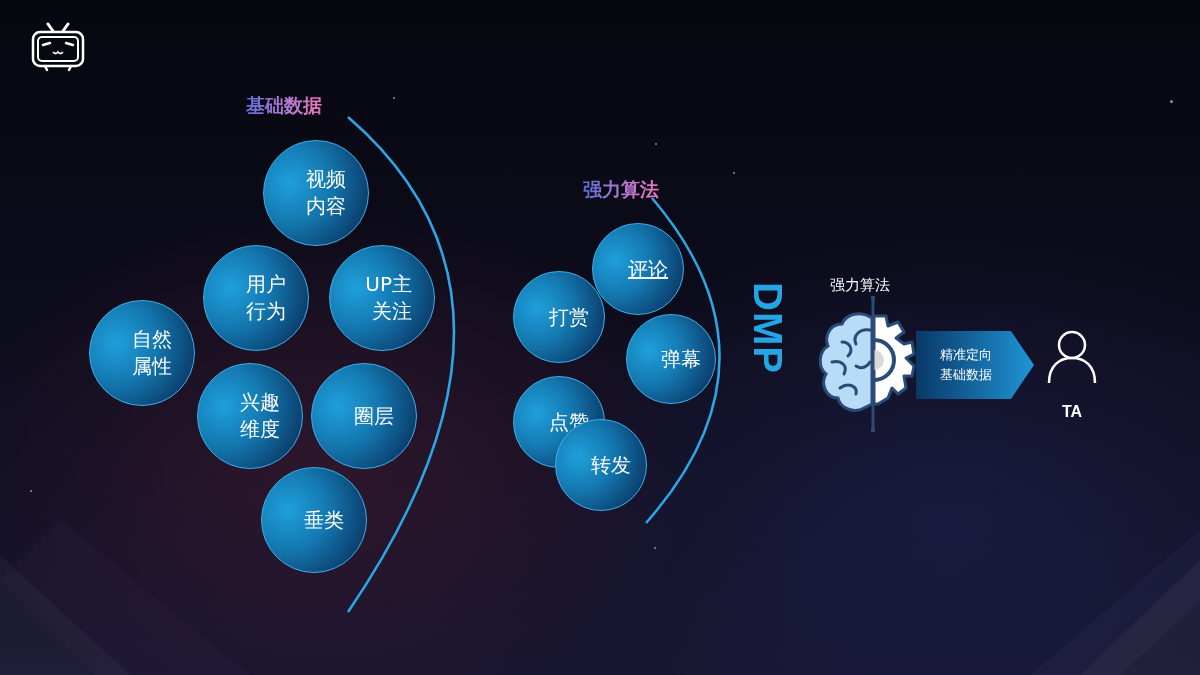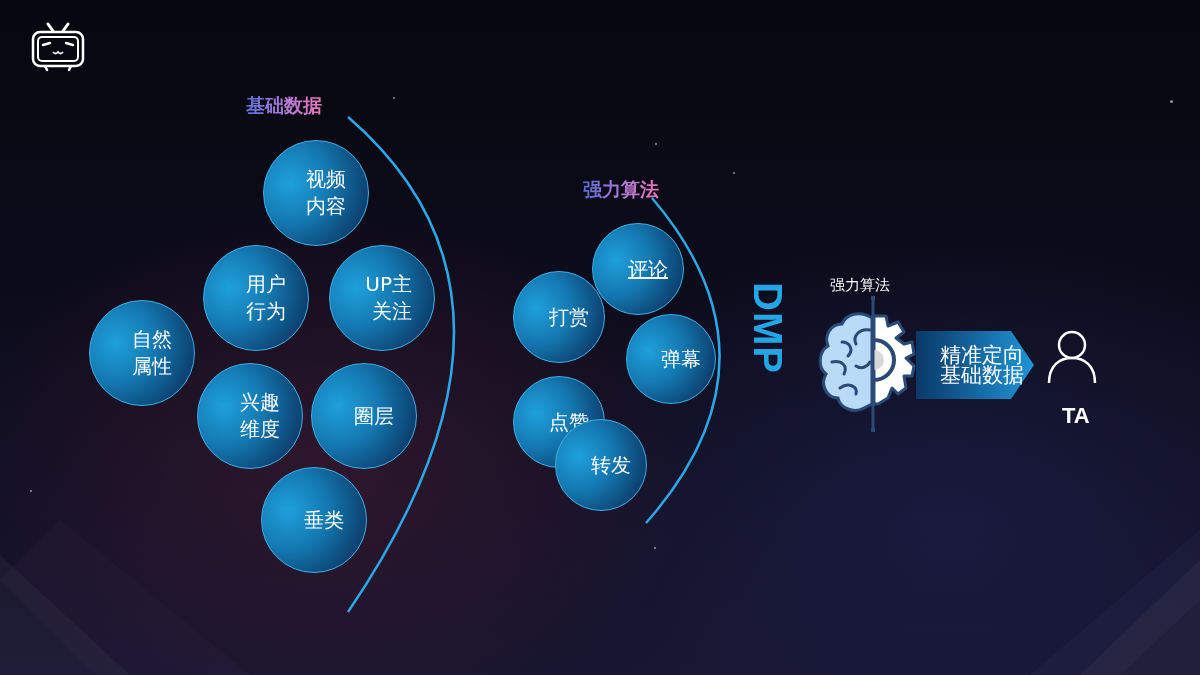--- a/index.html
+++ b/index.html
@@ -23,23 +23,23 @@
     display:flex;align-items:center;justify-content:center;text-align:right;
     font-size:20px;line-height:27px;color:#fff;cursor:pointer;}
   .bubble span{display:block;width:60px;}
   .arcs{position:absolute;left:0;top:0;}
   .dmp{position:absolute;left:736px;top:282px;font-size:40px;font-weight:bold;color:#25a6e4;
     transform:rotate(90deg);transform-origin:left top;white-space:nowrap;letter-spacing:1px;
     font-family:"Liberation Sans",sans-serif;}
   .algo-label{position:absolute;left:830px;top:276px;font-size:15px;color:#fff;}
   .brain{position:absolute;left:812px;top:296px;width:112px;height:136px;}
   .arrow{position:absolute;left:916px;top:331px;width:118px;height:68px;}
-  .arrow-text{position:absolute;left:940px;top:345px;font-size:21px;line-height:20px;color:#fff;}
+  .arrow-text{position:absolute;left:940px;top:345px;font-size:13px;line-height:20px;color:#fff;}
   .user{position:absolute;left:1045px;top:328px;width:54px;height:58px;cursor:pointer;}
-  .ta{position:absolute;left:1062px;top:403px;font-size:22px;font-weight:bold;font-family:"Liberation Sans",sans-serif;}
+  .ta{position:absolute;left:1062px;top:403px;font-size:16px;font-weight:bold;font-family:"Liberation Sans",sans-serif;}
 </style>
 </head>
 <body>
 
 <svg class="bgfacet" width="1200" height="675" style="left:0;top:0;">
   <polygon points="0,555 130,675 0,675" fill="rgba(255,255,255,0.035)"></polygon>
   <polygon points="0,580 95,675 250,675 60,520" fill="rgba(120,90,140,0.06)"></polygon>
   <polygon points="1200,560 1080,675 1200,675" fill="rgba(255,255,255,0.04)"></polygon>
   <polygon points="1200,530 1030,675 1120,675 1200,600" fill="rgba(140,130,190,0.05)"></polygon>
 </svg>

